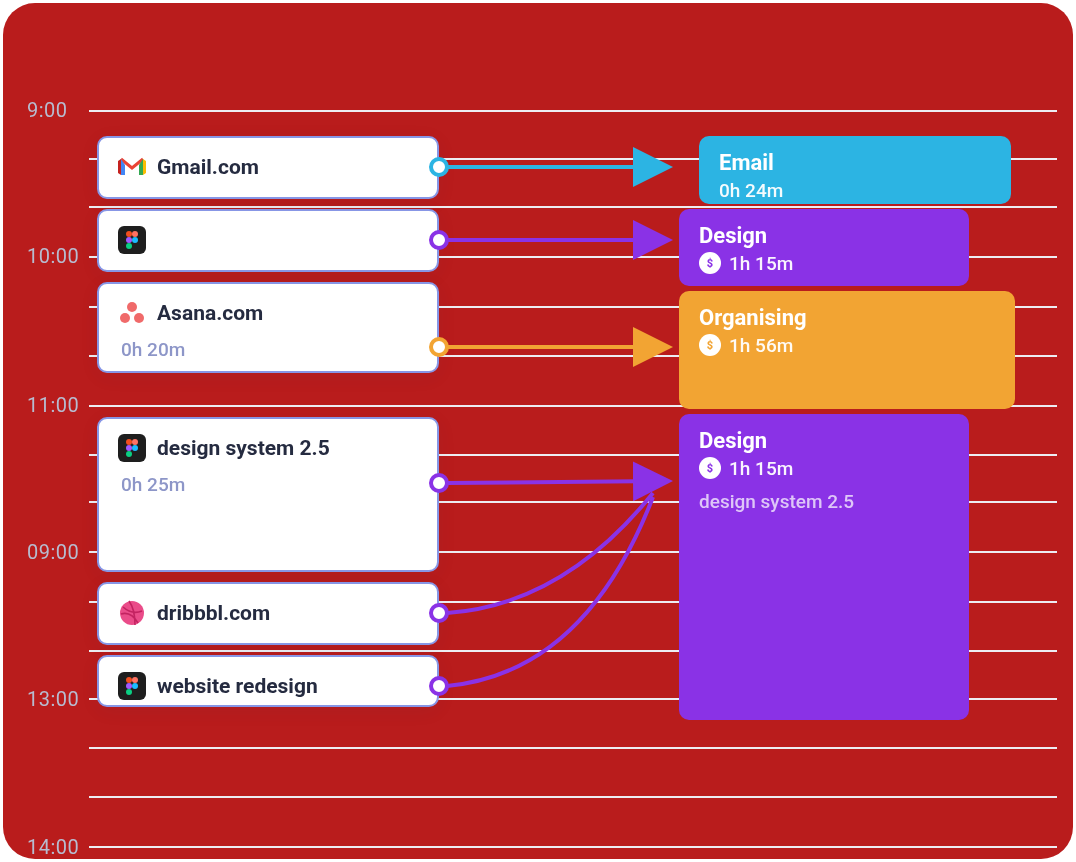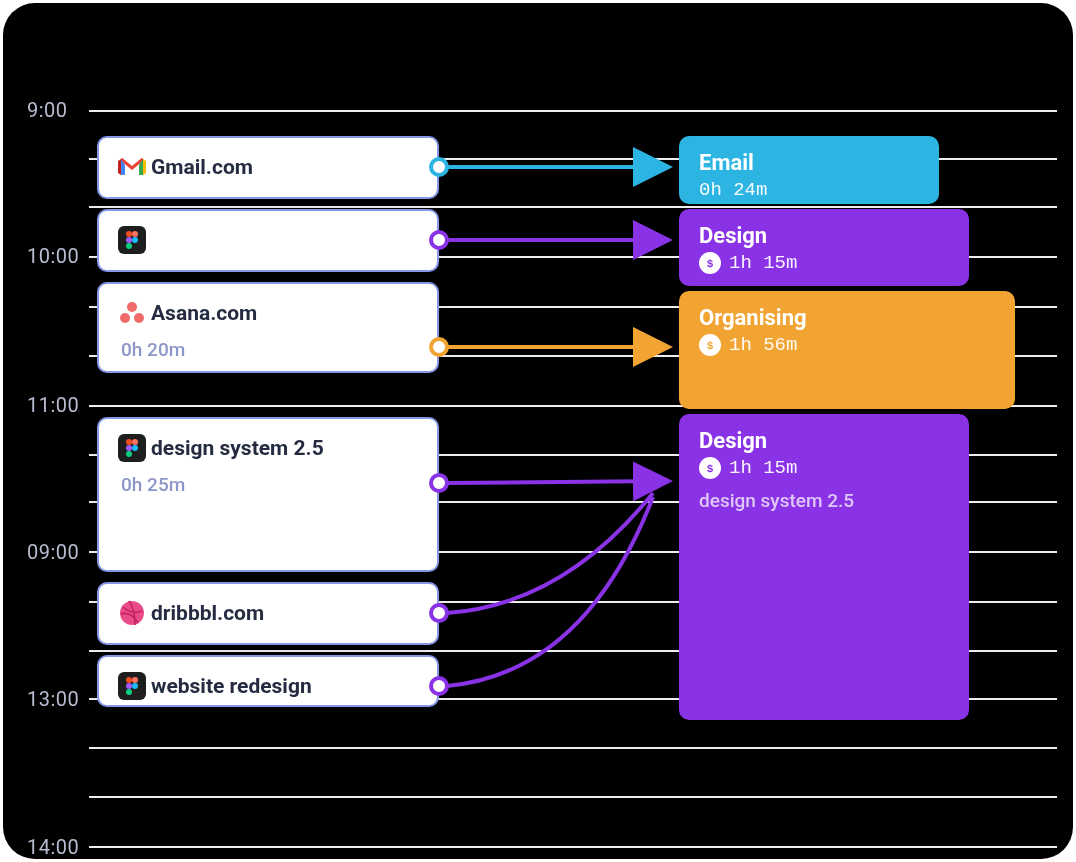--- a/index.html
+++ b/index.html
@@ -7,21 +7,21 @@
     width: 1076px;
     height: 862px;
     font-family: -apple-system, BlinkMacSystemFont, 'Segoe UI', Roboto, Helvetica, Arial, sans-serif;
     overflow: hidden;
     background: #fff;
   }
   .panel {
     position: absolute;
     left: 3px; top: 3px;
     width: 1070px; height: 856px;
-    background: #000000;
+    background: #b91c1c;
     border-radius: 32px;
     overflow: hidden;
   }
   .hour-label {
     position: absolute;
     left: 24px;
     color: #b7bcd0;
     font-size: 20px;
     letter-spacing: 0.5px;
   }
@@ -38,21 +38,21 @@
     position: absolute;
     background: #fff;
     border: 2px solid #8796e6;
     border-radius: 10px;
     box-shadow: 0 4px 20px rgba(40,50,110,0.06);
     padding: 14px 18px;
   }
   .card .row {
     display: flex;
     align-items: center;
-    gap: 4px;
+    gap: 10px;
   }
   .card .title {
     color: #252b40;
     font-size: 21px;
     font-weight: 700;
   }
   .card .dur {
     color: #8d96c8;
     font-size: 19px;
     font-weight: 500;
@@ -72,24 +72,22 @@
     border-radius: 10px;
     padding: 14px 20px 16px;
     color: #fff;
   }
   .cat .ctitle {
     font-size: 22px;
     font-weight: 700;
   }
   .cat .crow {
     display: flex;
-    align-items: center;
     gap: 8px;
     margin-top: 4px;
-    font-family: Liberation Mono, monospace;
   }
   .cat .cdur {
     font-size: 19px;
     font-weight: 500;
     opacity: 0.95;
   }
   .cat .csub {
     margin-top: 10px;
     font-size: 19px;
     font-weight: 500;
@@ -219,21 +217,21 @@
             <circle cx="17" cy="8" r="3" fill="#ff7262"></circle>
             <circle cx="11" cy="14" r="3" fill="#a259ff"></circle>
             <circle cx="17" cy="14" r="3" fill="#1abcfe"></circle>
             <circle cx="11" cy="20" r="3" fill="#0acf83"></circle>
           </svg>
       </span>
       <span class="title">website redesign</span>
     </div>
   </div>
 
-  <div class="cat" style="left:676px; top:133px; width:260px; height:68px; background:#2cb4e3">
+  <div class="cat" style="left:696px; top:133px; width:312px; height:68px; background:#2cb4e3">
     <div class="ctitle">Email</div>
     <div class="crow">
       <span class="cdur">0h 24m</span>
     </div>
   </div>
 
   <div class="cat" style="left:676px; top:206px; width:290px; height:77px; background:#8a32e6">
     <div class="ctitle">Design</div>
     <div class="crow">
       <span class="dollar">

